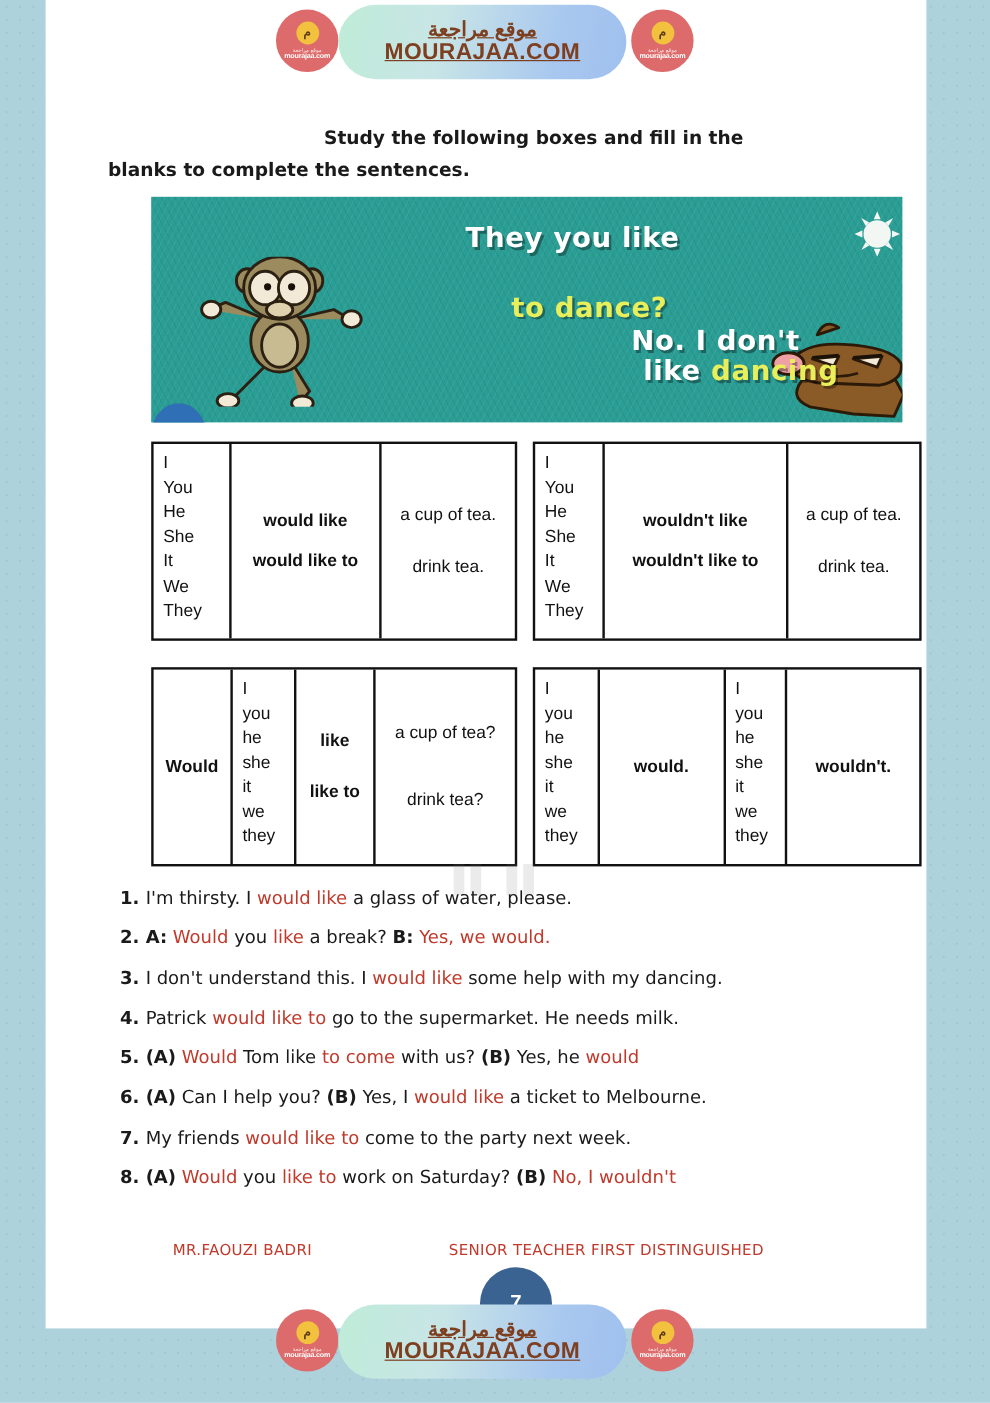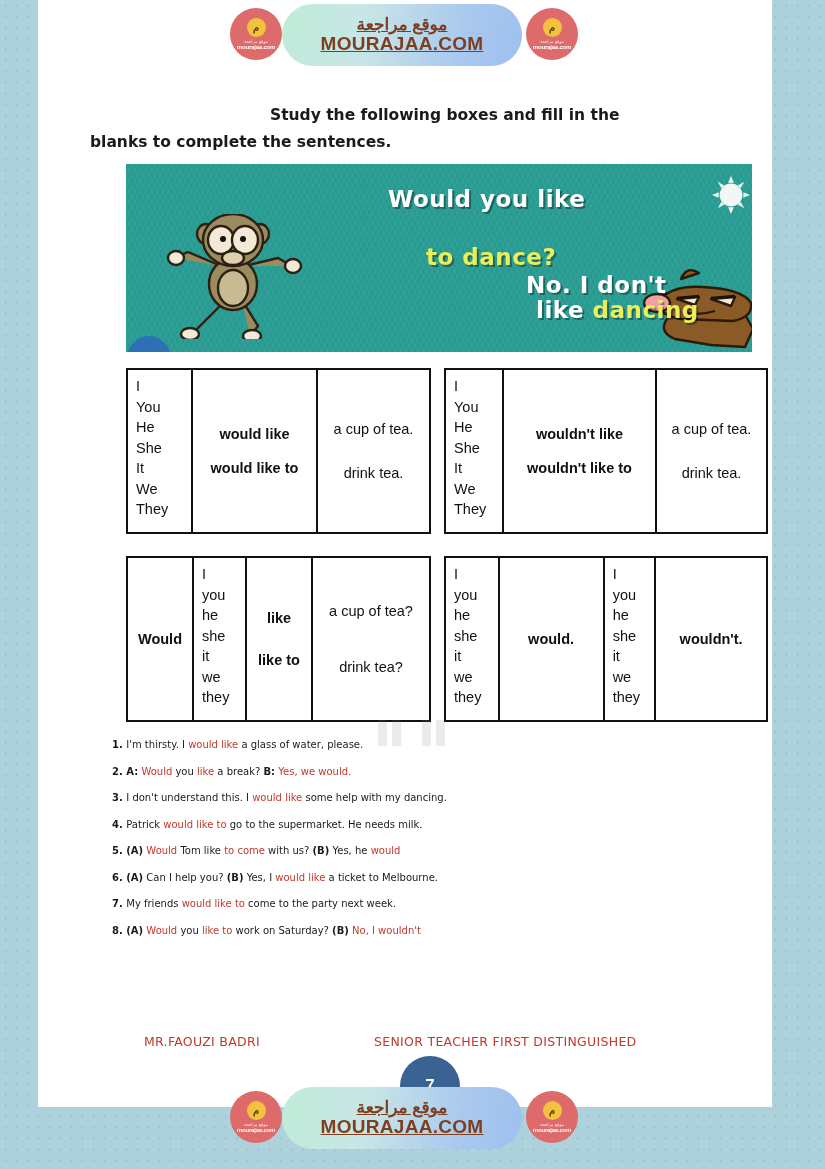--- a/index.html
+++ b/index.html
@@ -255,25 +255,25 @@
     background:
       linear-gradient(#7a7a7a,#7a7a7a) 0 0/9px 26px no-repeat,
       linear-gradient(#7a7a7a,#7a7a7a) 14px 0/9px 26px no-repeat,
       linear-gradient(#7a7a7a,#7a7a7a) 44px 0/9px 26px no-repeat,
       linear-gradient(#7a7a7a,#7a7a7a) 58px 0/9px 26px no-repeat;
   }
 
   
   .exercises {
     position: absolute;
-    left: 112px;
+    left: 100px;
     top: 738px;
     width: 640px;
     font-family: "DejaVu Sans", sans-serif;
-    font-size: 10px;
+    font-size: 15px;
     color: #1a1a1a;
   }
   .ex-item {
     line-height: 1.35;
     margin-bottom: 13px;
     white-space: nowrap;
   }
   .ex-item .num { font-weight: bold; }
   .ex-item .ans { color: #c0392b; }
   .ex-item .spk { font-weight: bold; }
@@ -342,21 +342,21 @@
   <svg class="sun" viewBox="0 0 40 40">
     <g fill="#f3f7f4">
       <circle cx="20" cy="20" r="12"></circle>
       <path d="M20 0 L23 7 L17 7 Z M20 40 L23 33 L17 33 Z M0 20 L7 23 L7 17 Z M40 20 L33 23 L33 17 Z
                M6 6 L13 10 L10 13 Z M34 6 L30 13 L27 10 Z M6 34 L10 27 L13 30 Z M34 34 L27 30 L30 27 Z"></path>
     </g>
   </svg>
 
   <div class="blob"></div>
 
-  <div class="hero-line hero-l1">Would you like</div>
+  <div class="hero-line hero-l1">They you like</div>
   <div class="hero-line hero-l2">to dance?</div>
   <div class="hero-line hero-l3">No. I don't</div>
   <div class="hero-line hero-l4"><span>like </span><span class="hl">dancing</span></div>
 </div>
 
 <div class="gtable" id="tbl-affirm">
   <div class="gcell pron" style="width:65px">
     <span>I</span>
     <span>You</span>
     <span>He</span>

